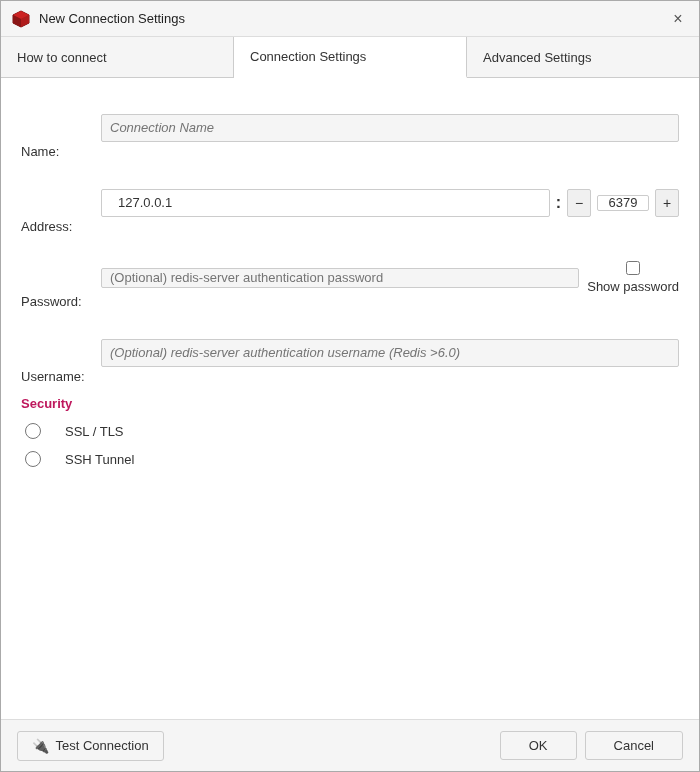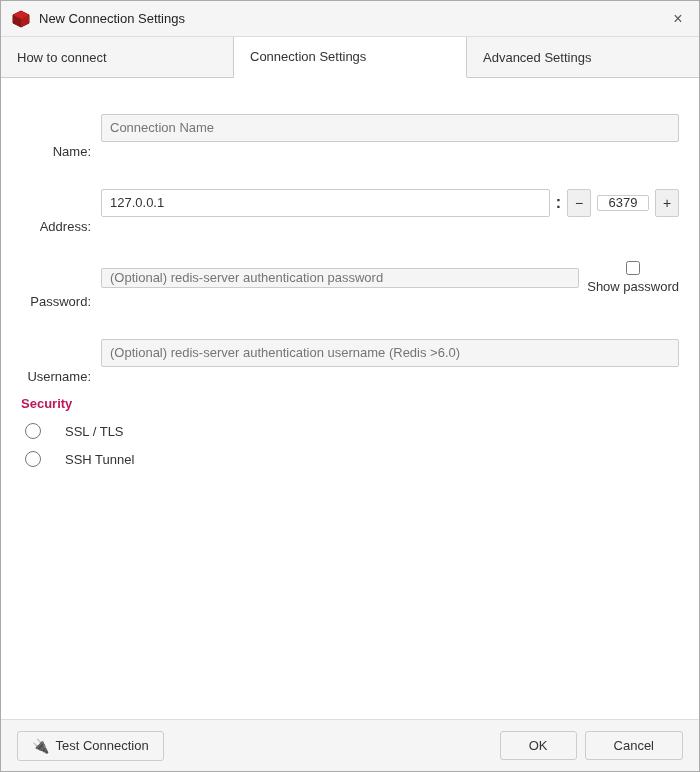--- a/index.html
+++ b/index.html
@@ -112,51 +112,51 @@
     }
 
     .form-row {
       display: flex;
       align-items: center;
       margin-bottom: 12px;
     }
 
     .form-label {
       width: 80px;
-      text-align: right;
       padding-right: 10px;
       color: #333;
       flex-shrink: 0;
       font-size: 13px;
       margin-top: 48px;
     }
 
     .form-input {
       flex: 1;
       height: 28px;
       padding: 4px 8px;
       border: 1px solid #ccc;
       background: #f5f5f5;
       border-radius: 2px;
       color: #999;
       font-size: 13px;
       outline: none;
+      font-style: italic;
     }
 
     .address-row {
       display: flex;
       align-items: center;
       flex: 1;
       gap: 6px;
     }
 
     .address-input {
       flex: 1;
       height: 28px;
-      padding: 4px 8px;
+      padding: 4px 16px;
       border: 1px solid #ccc;
       background: #fff;
       border-radius: 2px;
       color: #333;
       font-size: 13px;
       outline: none;
     }
 
     .colon {
       font-size: 16px;

